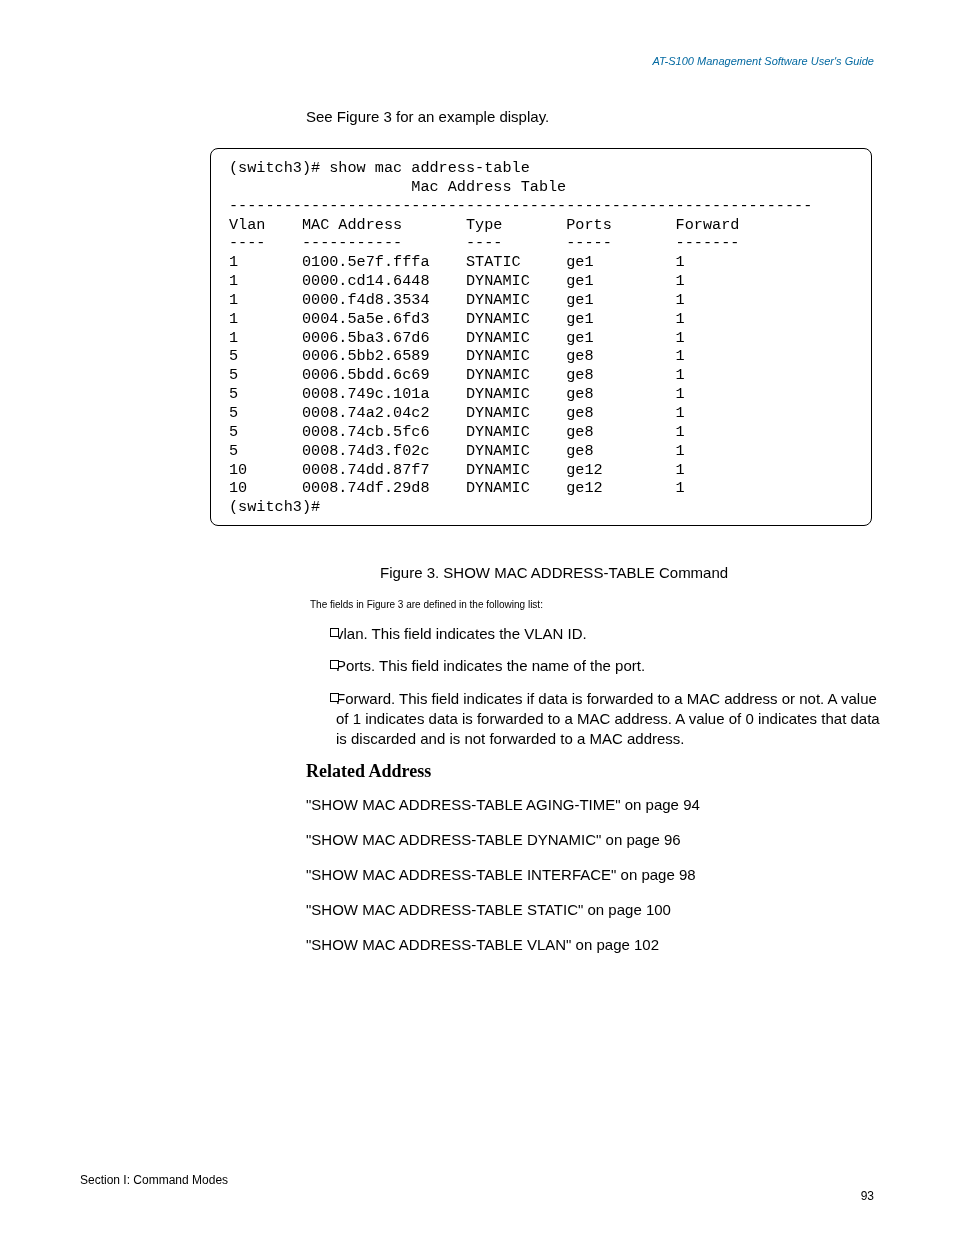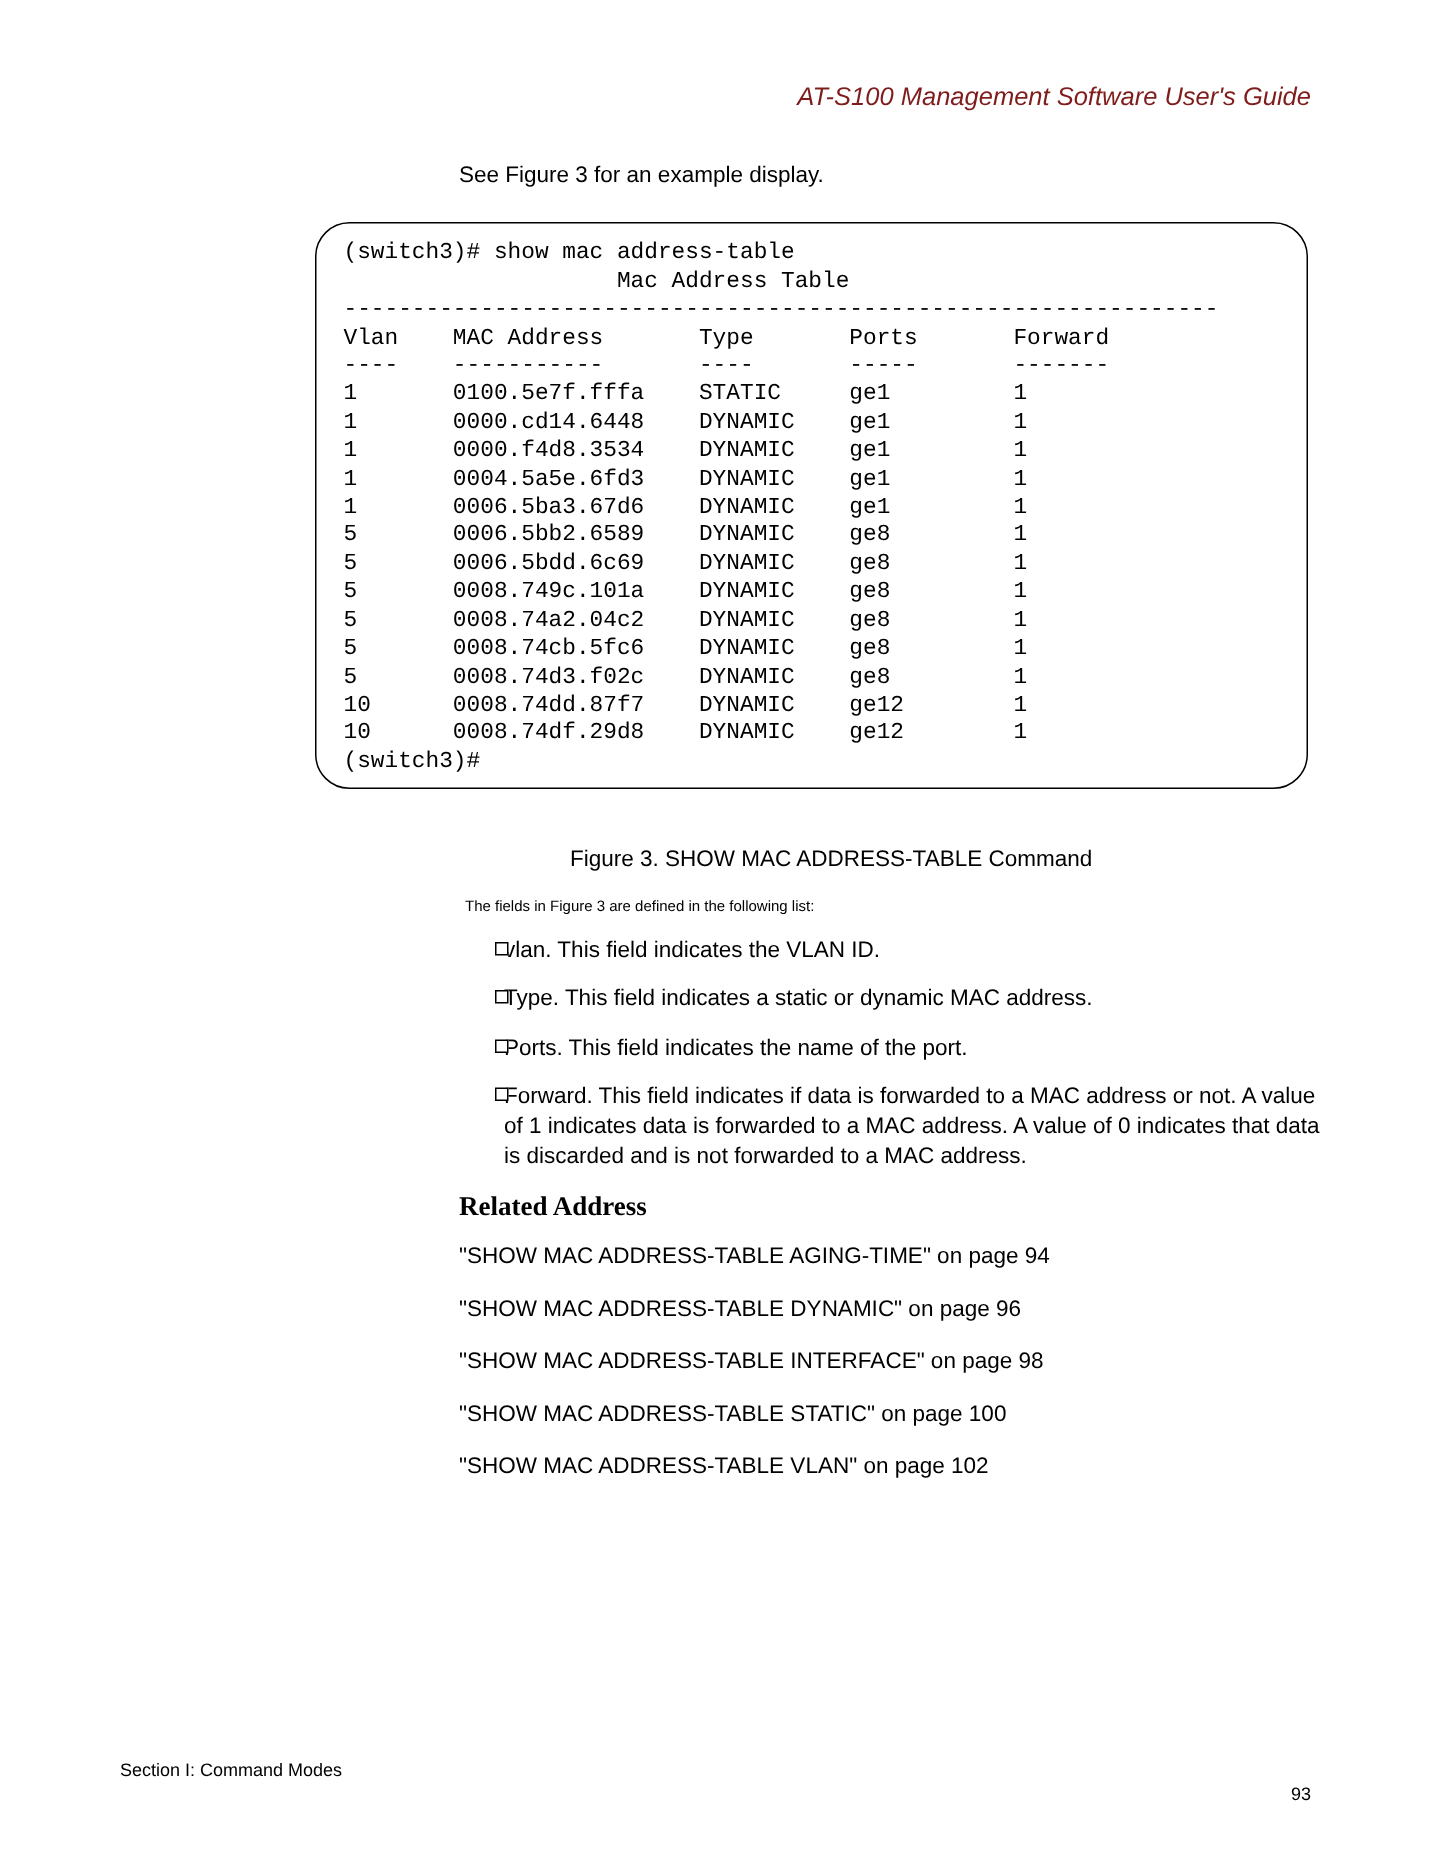--- a/index.html
+++ b/index.html
@@ -16,41 +16,41 @@
   .page {
     position: relative;
     width: 954px;
     height: 1235px;
     box-sizing: border-box;
   }
   .running-head {
     position: absolute;
     top: 55px;
     right: 80px;
-    font-size: 17px;
+    font-size: 11px;
     font-style: italic;
-    color: #7f1d1d;
+    color: #0369a1;
   }
   .content {
     position: absolute;
     top: 108px;
     left: 306px;
     width: 570px;
   }
   .intro {
     font-size: 15px;
     margin-bottom: 14px;
   }
   .cli-box {
     position: absolute;
     top: 148px;
     left: 210px;
     width: 662px;
     border: 1.5px solid #000;
-    border-radius: 23px;
+    border-radius: 8px;
     padding: 10px 18px 8px 18px;
     box-sizing: border-box;
     font-family: "Courier New", Courier, monospace;
     font-size: 15.2px;
     line-height: 1.24;
     white-space: pre;
     overflow: hidden;
   }
   .after-box {
     position: absolute;
@@ -143,21 +143,20 @@
 <span>10      0008.74df.29d8    DYNAMIC    ge12        1</span>
 <span>(switch3)#</span></div>
 
   <div class="after-box">
     <div class="fig-caption">Figure 3. SHOW MAC ADDRESS-TABLE Command</div>
 
     <p class="para">The fields in Figure 3 are defined in the following list:</p>
 
     <ul class="fields">
       <li>vlan. This field indicates the VLAN ID.</li>
-      <li>Type. This field indicates a static or dynamic MAC address.</li>
       <li>Ports. This field indicates the name of the port.</li>
       <li>Forward. This field indicates if data is forwarded to a MAC address or not. A value of 1 indicates data is forwarded to a MAC address. A value of 0 indicates that data is discarded and is not forwarded to a MAC address.</li>
     </ul>
 
     <div class="related-h">Related Address</div>
 
     <p class="link-line">"SHOW MAC ADDRESS-TABLE AGING-TIME" on page 94</p>
     <p class="link-line">"SHOW MAC ADDRESS-TABLE DYNAMIC" on page 96</p>
     <p class="link-line">"SHOW MAC ADDRESS-TABLE INTERFACE" on page 98</p>
     <p class="link-line">"SHOW MAC ADDRESS-TABLE STATIC" on page 100</p>

